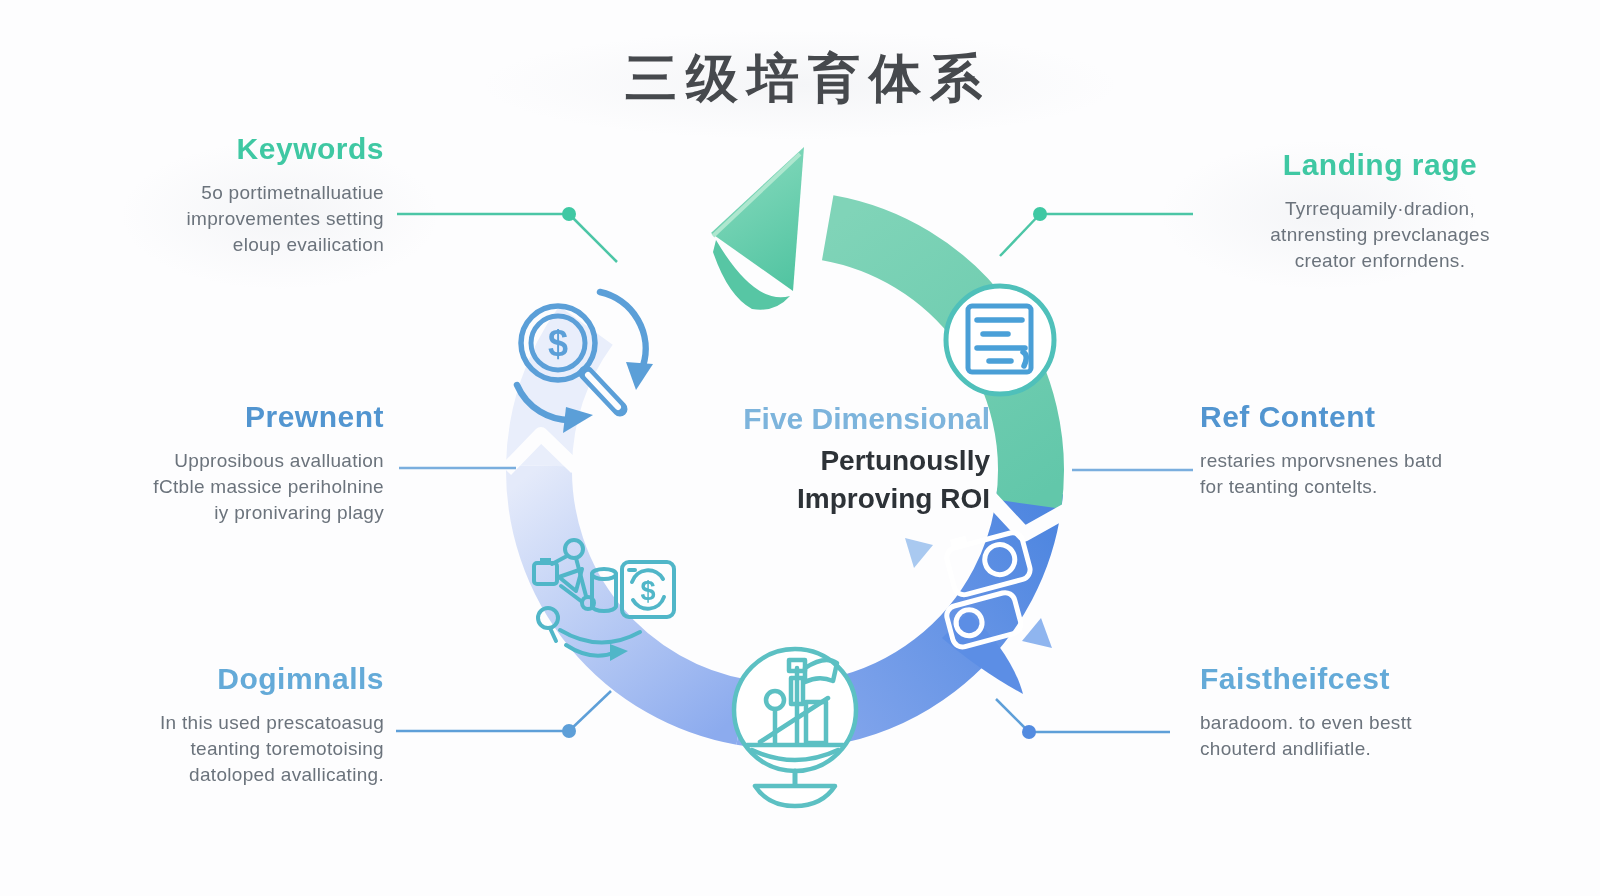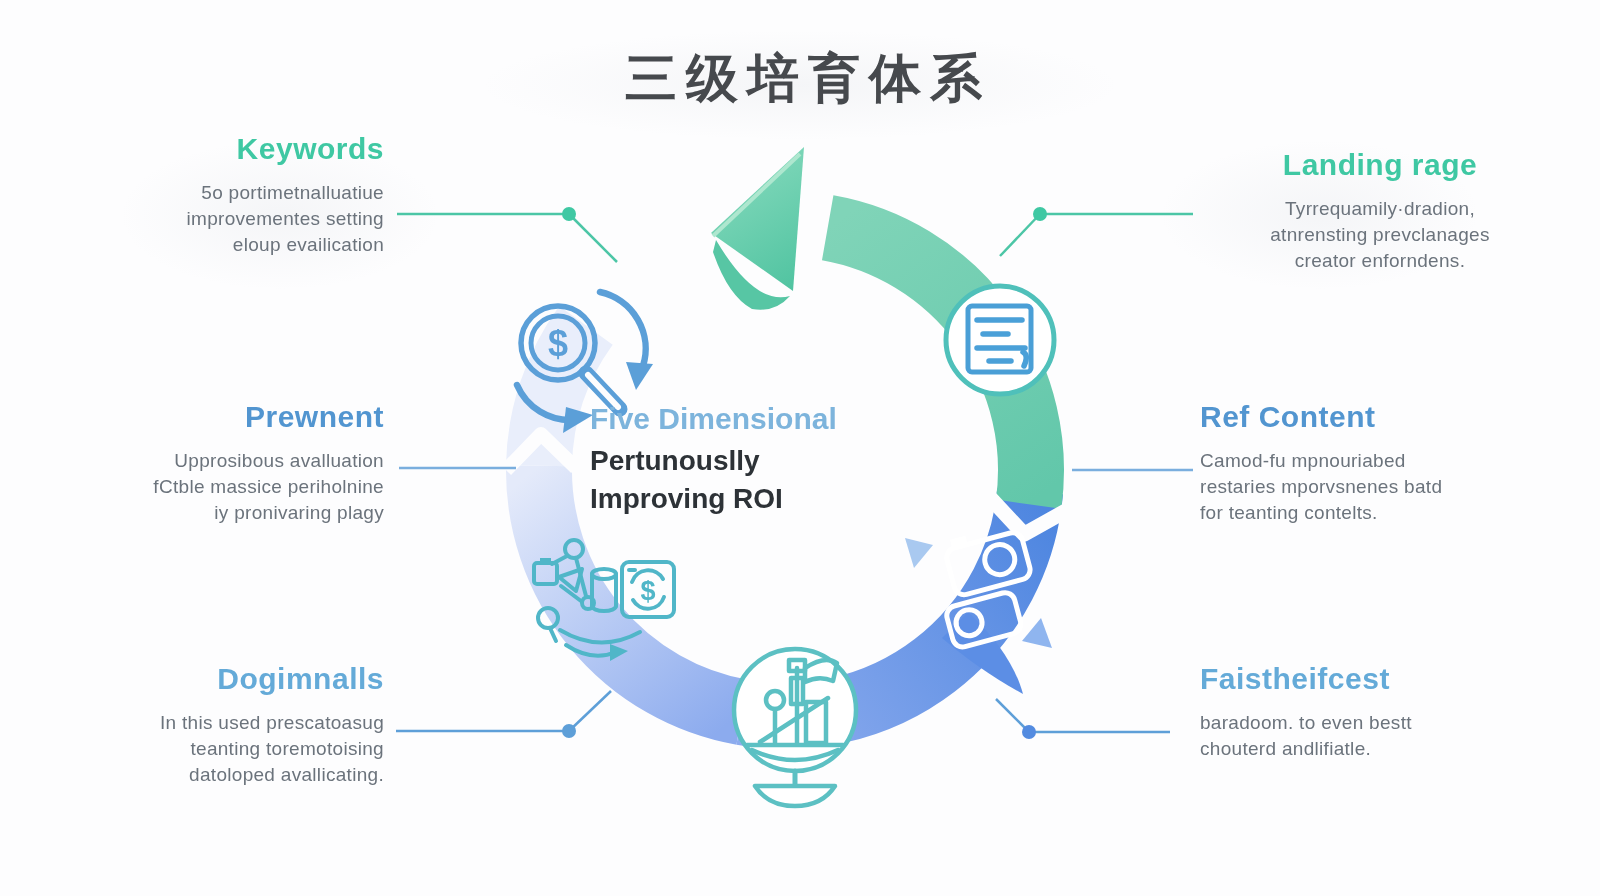--- a/index.html
+++ b/index.html
@@ -9,21 +9,21 @@
   .page-title{position:absolute;left:0;top:44px;width:1600px;text-align:center;
       font-size:52px;font-weight:600;color:#46494d;letter-spacing:9px;margin-left:8px;}
   .callout{position:absolute;}
   .callout h2{margin:0 0 14px 0;font-size:30px;font-weight:700;letter-spacing:.5px;}
   .callout p{margin:0;font-size:19px;line-height:26px;color:#6b737c;letter-spacing:.3px;}
   .callout.left{width:340px;right:1216px;text-align:right;}
   .callout.right{width:360px;left:1200px;text-align:left;}
   .h-teal{color:#3fc8a3;}
   .h-blue{color:#5295d0;}
   .h-lblue{color:#64aad8;}
-  .center-text{position:absolute;left:590px;top:402px;width:400px;text-align:left;}
+  .center-text{position:absolute;left:590px;top:402px;width:400px;text-align:right;}
   .center-text .ct1{font-size:30px;font-weight:600;color:#7db4dc;margin:0 0 9px 0;}
   .center-text .ct2{font-size:28px;font-weight:700;color:#2d3237;margin:0 0 6px 0;}
   .blob{position:absolute;border-radius:50%;
         background:radial-gradient(closest-side,rgba(170,178,190,.10),rgba(170,178,190,0));}
 </style>
 </head>
 <body>
 
 <div id="page">
 
@@ -200,21 +200,20 @@
 
   <div class="callout left" style="top:400px;">
     <h2 class="h-blue">Prewnent</h2>
     <p>Upprosibous avalluation</p>
     <p>fCtble massice periholnine</p>
     <p>iy pronivaring plagy</p>
   </div>
 
   <div class="callout right" style="top:400px;">
     <h2 class="h-blue">Ref Content</h2>
-    <p>Camod-fu mpnouriabed</p>
     <p>restaries mporvsnenes batd</p>
     <p>for teanting contelts.</p>
   </div>
 
   <div class="callout left" style="top:662px;">
     <h2 class="h-lblue">Dogimnalls</h2>
     <p>In this used prescatoasug</p>
     <p>teanting toremotoising</p>
     <p>datoloped avallicating.</p>
   </div>

